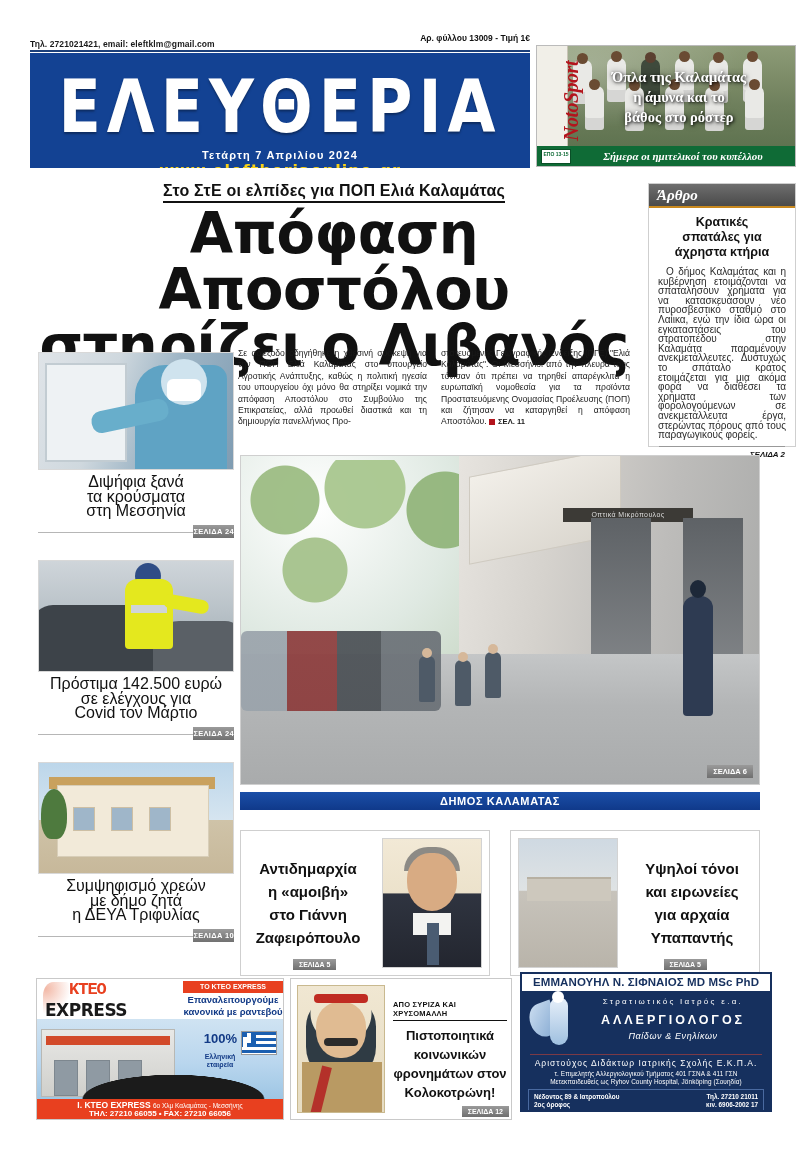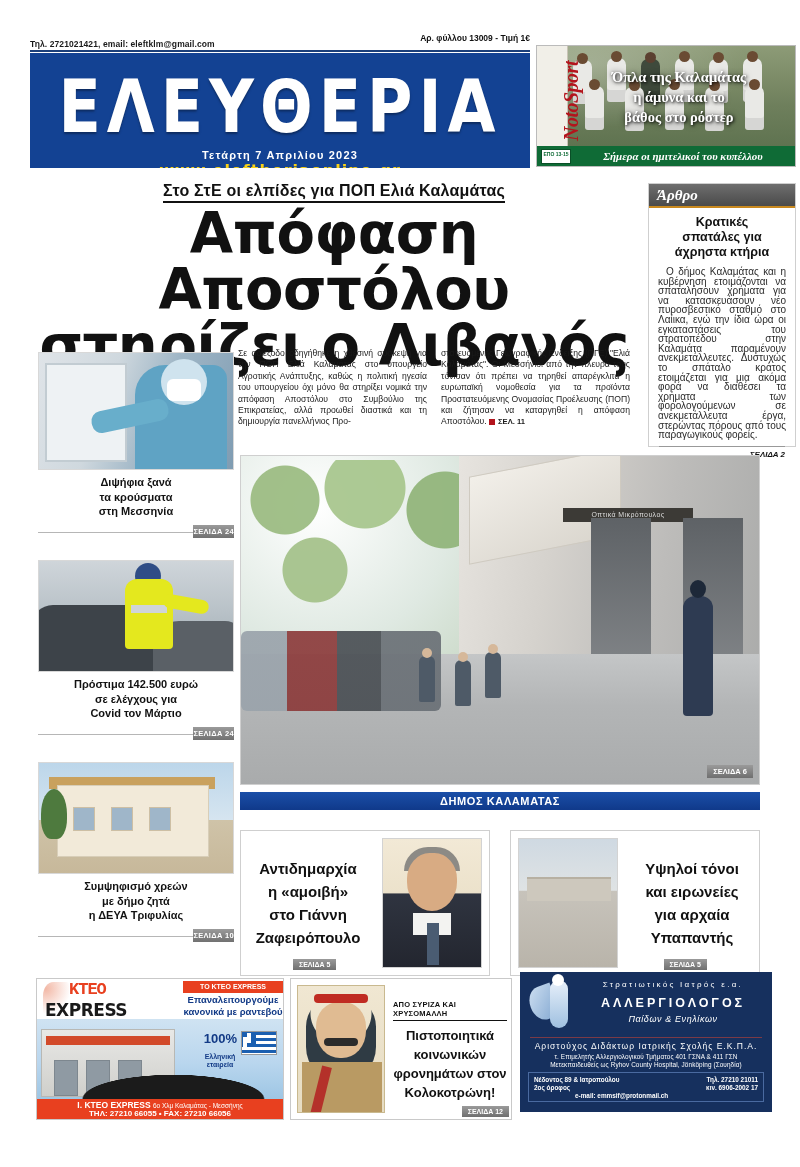--- a/index.html
+++ b/index.html
@@ -139,21 +139,21 @@
     position:absolute;left:238px;top:348px;width:392px;height:100px;
     display:flex;gap:14px;
   }
   .lead .col{width:189px;font-size:8.6px;line-height:11.4px;text-align:justify;color:#1a1a1a;}
   .sel-inline{font-size:7.6px;font-weight:bold;white-space:nowrap;}
   .sel-sq{display:inline-block;width:6px;height:6px;background:#b3141c;margin-right:3px;vertical-align:-1px;}
 
   
   .lblock{position:absolute;left:38px;width:196px;}
   .lphoto{width:196px;border:1px solid #d8d8d8;box-sizing:border-box;overflow:hidden;position:relative;}
-  .lcap{margin-top:5px;text-align:center;font-size:11px;font-weight:bold;line-height:14.5px;}
+  .lcap{margin-top:5px;text-align:center;font-size:16px;font-weight:normal;line-height:14.5px;}
   .lfoot{position:relative;margin-top:6px;height:14px;}
   .lfoot-rule{position:absolute;left:0;top:7px;width:196px;border-top:1px solid #b6b6b6;}
   .pagebadge{
     position:absolute;right:0;top:0;background:linear-gradient(180deg,#9a9a9a,#717171);
     color:#fff;font-size:7.5px;font-weight:bold;padding:2px 0;letter-spacing:.3px;
   }
 
   
   .ph1{height:118px;background:linear-gradient(110deg,#dfe4e8 0%,#cfd8de 35%,#9fb6c6 60%,#7f9cb2 100%);}
   .ph1 .win{position:absolute;left:6px;top:10px;width:78px;height:95px;background:#eef2f4;border:2px solid #c2ccd2;}
@@ -340,21 +340,21 @@
 <div class="page">
 
   <div class="topinfo">
     <span>Τηλ. 2721021421, email: eleftklm@gmail.com</span>
   </div>
   <div class="topinfo-right">Αρ. φύλλου 13009 - Τιμή 1€</div>
   <div class="topline"></div>
 
   <div class="masthead">
     <div class="mast-title">ΕΛΕΥΘΕΡΙΑ</div>
-    <div class="mast-date">Τετάρτη 7 Απριλίου 2023</div>
+    <div class="mast-date">Τετάρτη 7 Απριλίου 2024</div>
     <div class="mast-url">www.eleftheriaonline.gr</div>
   </div>
 
   <div class="notosport">
     <div class="ns-photo">
       <div class="ns-players">
         <div class="ns-p" style="left:6px;top:10px"></div>
         <div class="ns-p" style="left:40px;top:8px"></div>
         <div class="ns-p dark" style="left:74px;top:9px"></div>
         <div class="ns-p" style="left:108px;top:8px"></div>
@@ -574,20 +574,21 @@
         <div>Πιστοποιητικά</div>
         <div>κοινωνικών</div>
         <div>φρονημάτων στον</div>
         <div>Κολοκοτρώνη!</div>
       </div>
       <div class="kolo-badge">ΣΕΛΙΔΑ 12</div>
     </div>
   </div>
 
   <div class="ad-doc">
+    <div class="doc-name">ΕΜΜΑΝΟΥΗΛ Ν. ΣΙΦΝΑΙΟΣ MD MSc PhD</div>
     <div class="doc-mid">
       <div class="doc-logo">
         <div class="w1"></div>
           <div class="w2"></div>
           <div class="dot"></div>
       </div>
       <div class="doc-l1">Στρατιωτικός Ιατρός ε.α.</div>
       <div class="doc-l2">ΑΛΛΕΡΓΙΟΛΟΓΟΣ</div>
       <div class="doc-l3">Παίδων &amp; Ενηλίκων</div>
     </div>

